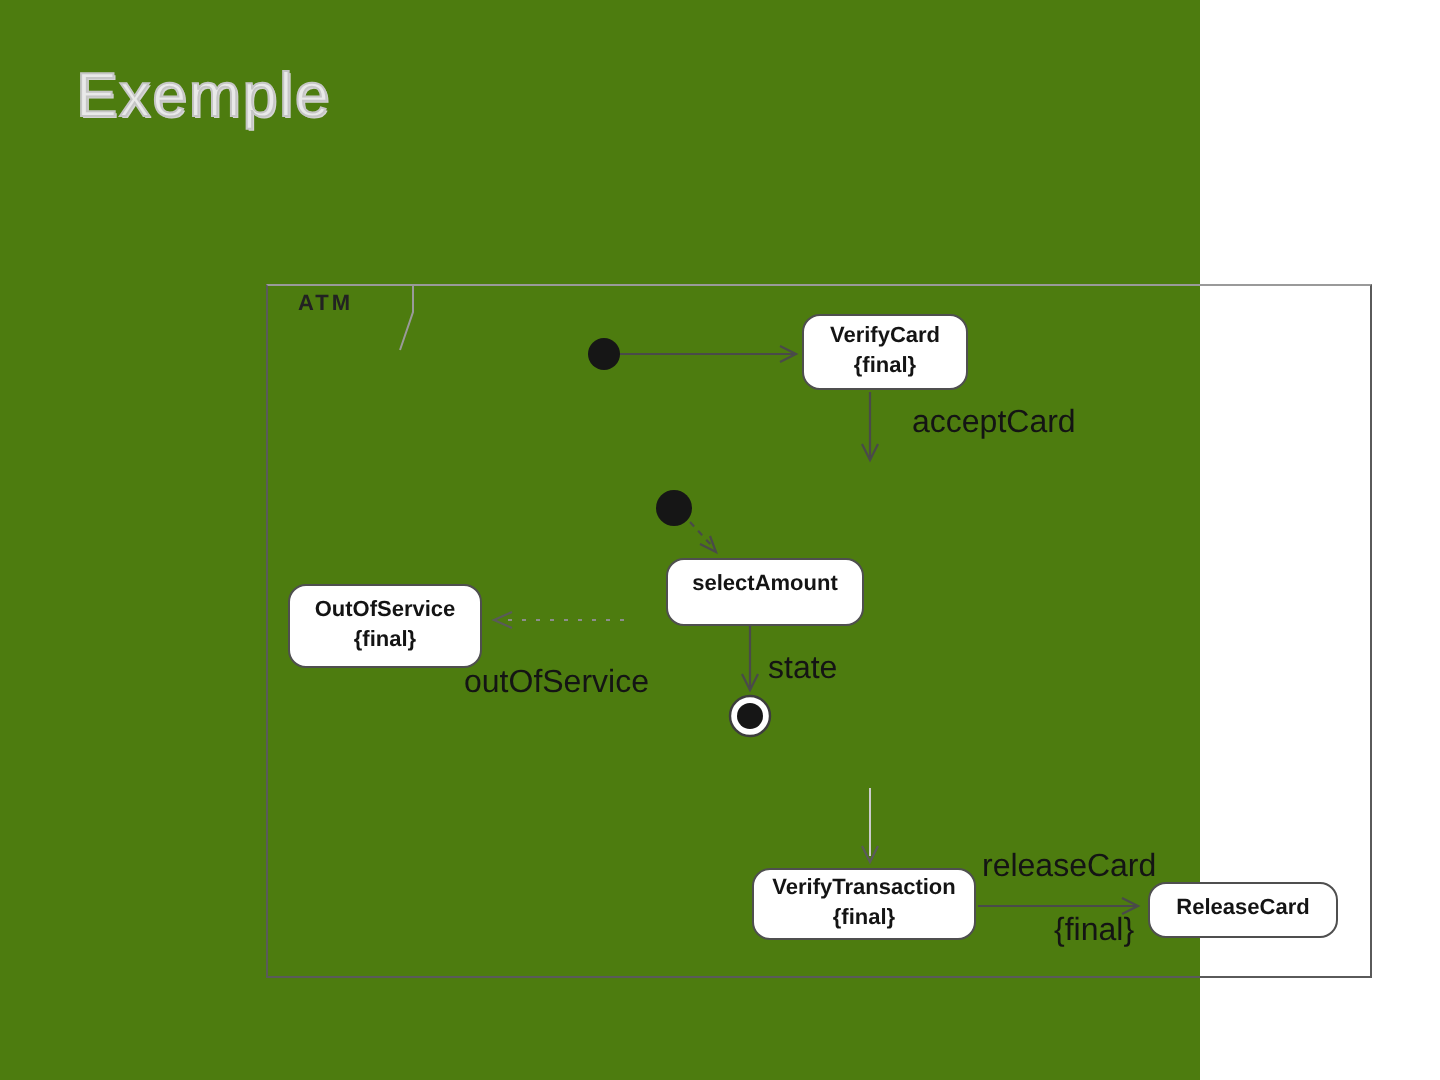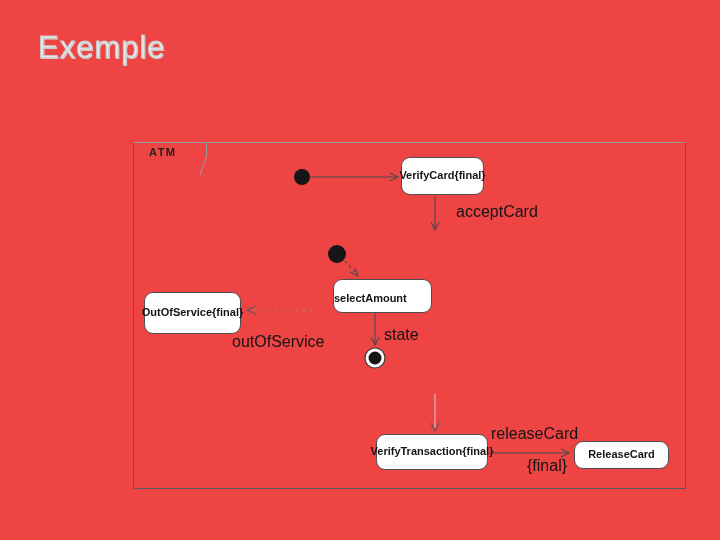--- a/index.html
+++ b/index.html
@@ -2,21 +2,21 @@
 <html><head>
 <meta charset="utf-8">
 <style>
   html, body { margin: 0; padding: 0; }
   body {
     width: 720px; height: 540px;
     background: #ffffff;
     font-family: "Liberation Sans", sans-serif;
     overflow: hidden;
   }
-  .slide { position: relative; width: 720px; height: 540px; background: #ef4444; }
+  .slide { position: relative; width: 600px; height: 540px; background: #4d7c0f; }
 
   .slide-title {
     position: absolute; left: 38px; top: 30px; margin: 0;
     font-size: 31px; font-weight: normal; letter-spacing: 1px;
     color: #e9e9e9; -webkit-text-stroke: 1px #c6c6c6;
     text-shadow: 1px 1px 0 #d4d4d4;
   }
 
   .frame {
     position: absolute; left: 133px; top: 142px; width: 551px; height: 345px;
@@ -25,21 +25,21 @@
   .frame-label {
     position: absolute; left: 149px; top: 146px;
     font-size: 11px; font-weight: 600; letter-spacing: 1.5px; color: #222;
   }
 
   .connectors { position: absolute; left: 0; top: 0; width: 720px; height: 540px; pointer-events: none; }
 
   .state {
     position: absolute; box-sizing: border-box;
     border: 1.2px solid #4f4f4f; border-radius: 9px; background: #ffffff;
-    display: flex; flex-direction: row; align-items: center; justify-content: center;
+    display: flex; flex-direction: column; align-items: center; justify-content: center;
     font-size: 11px; font-weight: bold; color: #141414; line-height: 1.4; text-align: center;
   }
   .state-verifycard       { left: 401px; top: 157px; width: 83px;  height: 38px; }
   .state-outofservice     { left: 144px; top: 292px; width: 97px;  height: 42px; }
   .state-selectamount     { left: 333px; top: 279px; width: 99px;  height: 34px; justify-content: flex-start; padding-top: 5px; }
   .state-verifytransaction{ left: 376px; top: 434px; width: 112px; height: 36px; }
   .state-releasecard      { left: 574px; top: 441px; width: 95px;  height: 28px; }
 
   .composite {
     position: absolute; left: 313px; top: 236px; width: 254px; height: 157px;

